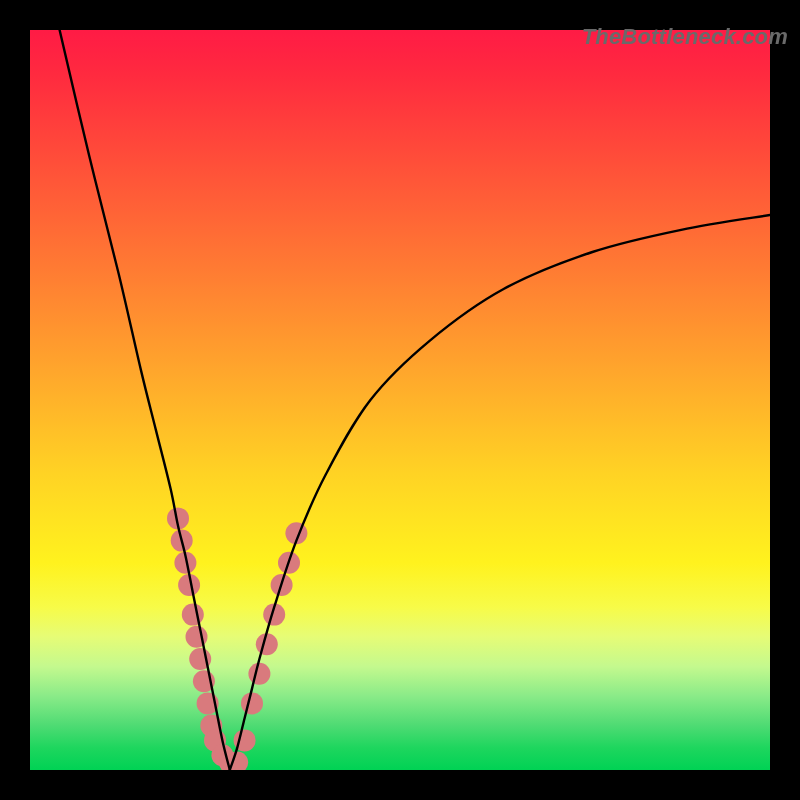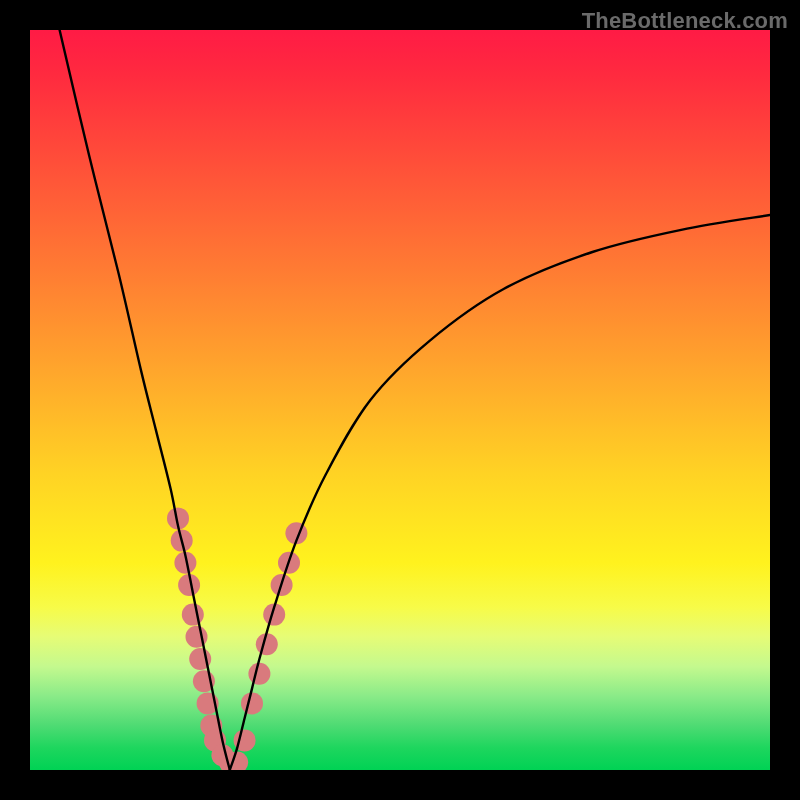--- a/index.html
+++ b/index.html
@@ -43,27 +43,28 @@
     );
   }
   .plot-area svg {
     position: absolute;
     inset: 0;
     width: 100%;
     height: 100%;
   }
   .watermark {
     position: absolute;
-    top: 8px;
+    top: 24px;
     right: 12px;
     color: #6a6a6a;
     font-size: 22px;
     font-weight: 600;
     letter-spacing: 0.2px;
     user-select: none;
+    font-style: italic;
   }
 </style>
 </head>
 <body>
 
 <div class="frame">
 
   <div class="plot-area">
     <svg viewBox="0 0 740 740" preserveAspectRatio="none">
       <g id="markers">

